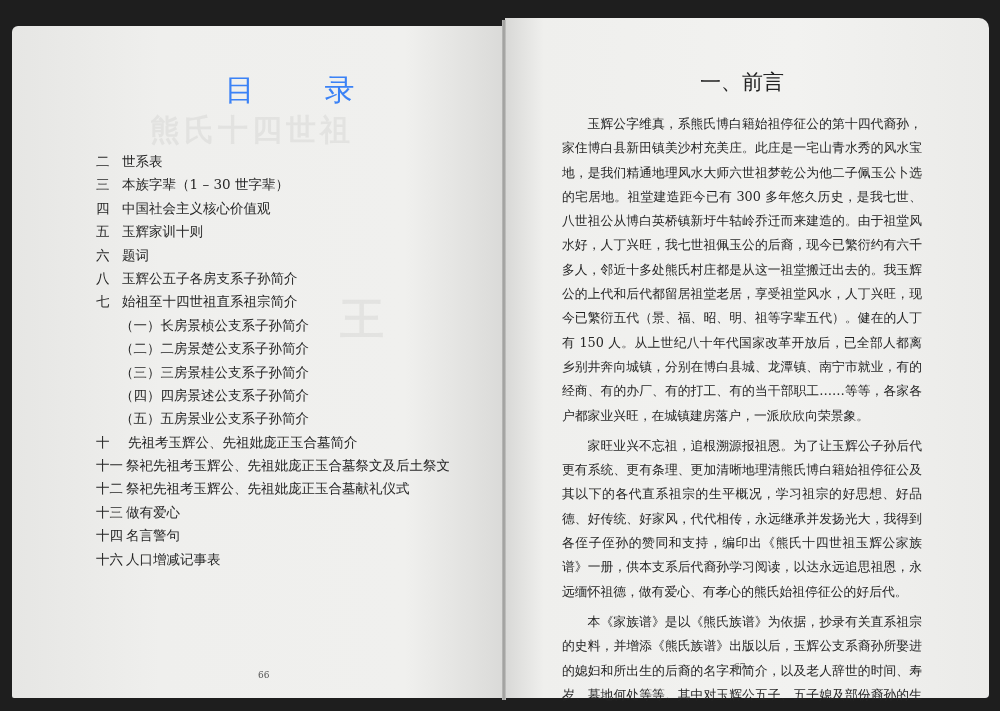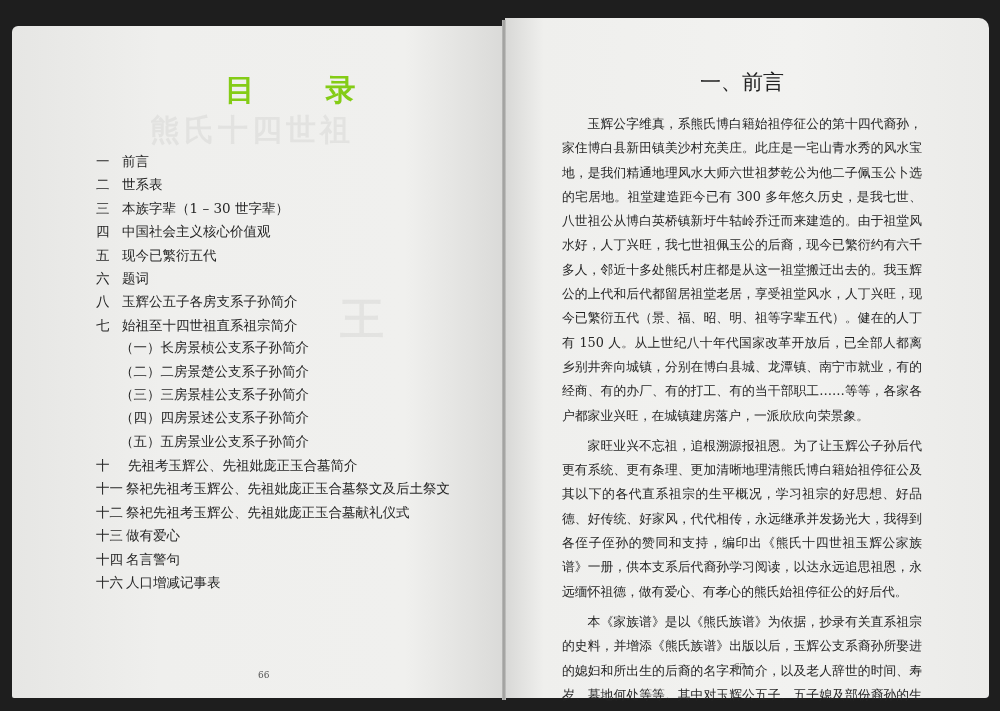--- a/index.html
+++ b/index.html
@@ -23,30 +23,30 @@
     left:505px; top:18px; width:484px; height:680px;
     border-radius:0 10px 4px 0;
     background:linear-gradient(to right,#d8d8d6 0%,#efefed 8%,#f2f2f0 60%,#ebebe9 100%);
   }
   .spine {
     position:absolute; left:502px; top:20px; width:4px; height:680px;
     background:linear-gradient(to right,#bdbdbb,#9a9a98,#c8c8c6);
   }
   .toc-title {
     position:absolute; left:225px; top:70px;
-    font-size:30px; letter-spacing:30px; font-weight:bold; color:#84cc16;
+    font-size:30px; letter-spacing:30px; font-weight:normal; color:#3b82f6;
   }
   .toc-list {
     position:absolute; left:96px; top:150px; margin:0; padding:0; list-style:none;
   }
   .toc-item {
     height:23.4px; line-height:23.4px; font-size:13.5px; white-space:nowrap; color:#262626;
   }
   .toc-item .num { display:inline-block; min-width:26px; }
-  .toc-item.sub { padding-left:24px;font-family:Liberation Mono, monospace; }
+  .toc-item.sub { padding-left:24px; }
   .page-num {
     position:absolute; font-size:9px; color:#555;
   }
   .pn-left { left:258px; top:670px; }
   .pn-right { left:734px; top:662px; }
   .section-title {
     position:absolute; left:700px; top:68px; font-size:21px; color:#222;
     font-family:"DejaVu Sans","Liberation Sans",sans-serif;
   }
   .body-text {
@@ -66,25 +66,24 @@
 <div class="page page-left"></div>
 <div class="page page-right"></div>
 <div class="spine"></div>
 
 <div class="ghost" style="left:150px;top:110px;font-size:30px;letter-spacing:4px;">熊氏十四世祖</div>
 <div class="ghost" style="left:340px;top:290px;font-size:44px;">王</div>
 
 <div class="toc-title">目 录</div>
 
 <ul class="toc-list">
-  <li class="toc-item"><span class="num">一</span><span>前言</span></li>
   <li class="toc-item"><span class="num">二</span><span>世系表</span></li>
   <li class="toc-item"><span class="num">三</span><span>本族字辈（1 – 30 世字辈）</span></li>
   <li class="toc-item"><span class="num">四</span><span>中国社会主义核心价值观</span></li>
-  <li class="toc-item"><span class="num">五</span><span>现今已繁衍五代</span></li>
+  <li class="toc-item"><span class="num">五</span><span>玉辉家训十则</span></li>
   <li class="toc-item"><span class="num">六</span><span>题词</span></li>
   <li class="toc-item"><span class="num">八</span><span>玉辉公五子各房支系子孙简介</span></li>
   <li class="toc-item"><span class="num">七</span><span>始祖至十四世祖直系祖宗简介</span></li>
   <li class="toc-item sub"><span>（一）</span><span>长房景桢公支系子孙简介</span></li>
   <li class="toc-item sub"><span>（二）</span><span>二房景楚公支系子孙简介</span></li>
   <li class="toc-item sub"><span>（三）</span><span>三房景桂公支系子孙简介</span></li>
   <li class="toc-item sub"><span>（四）</span><span>四房景述公支系子孙简介</span></li>
   <li class="toc-item sub"><span>（五）</span><span>五房景业公支系子孙简介</span></li>
   <li class="toc-item"><span class="num" style="min-width:32px">十</span><span>先祖考玉辉公、先祖妣庞正玉合墓简介</span></li>
   <li class="toc-item"><span class="num" style="min-width:30px">十一</span><span>祭祀先祖考玉辉公、先祖妣庞正玉合墓祭文及后土祭文</span></li>

